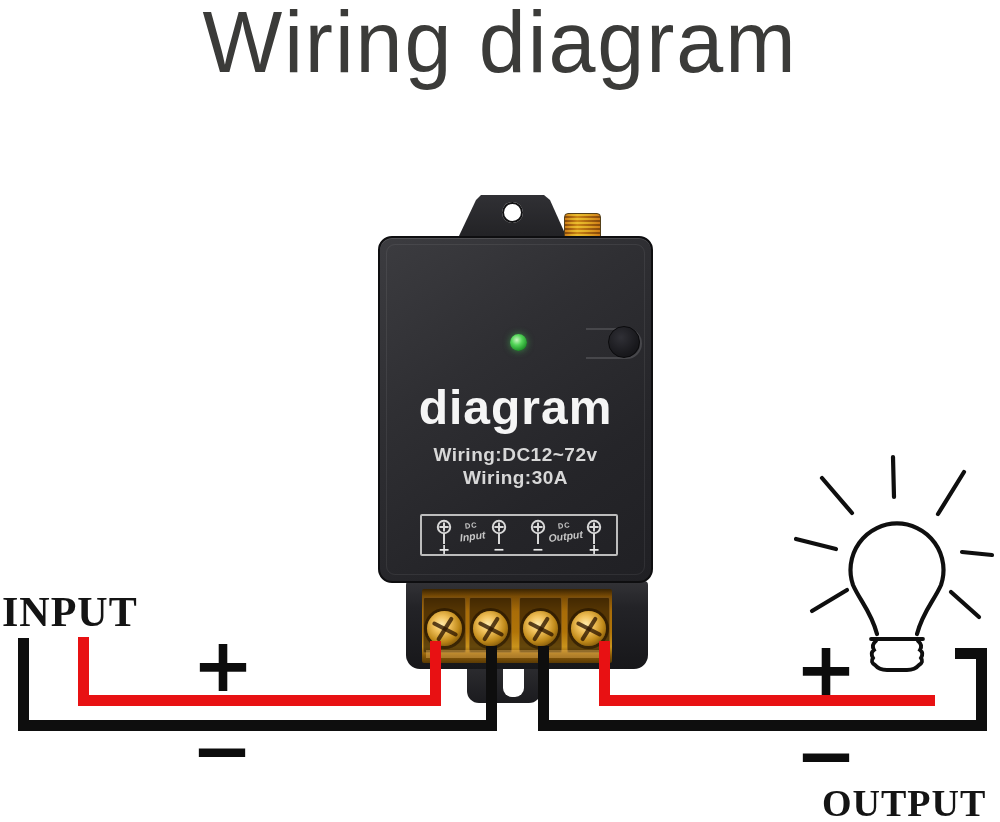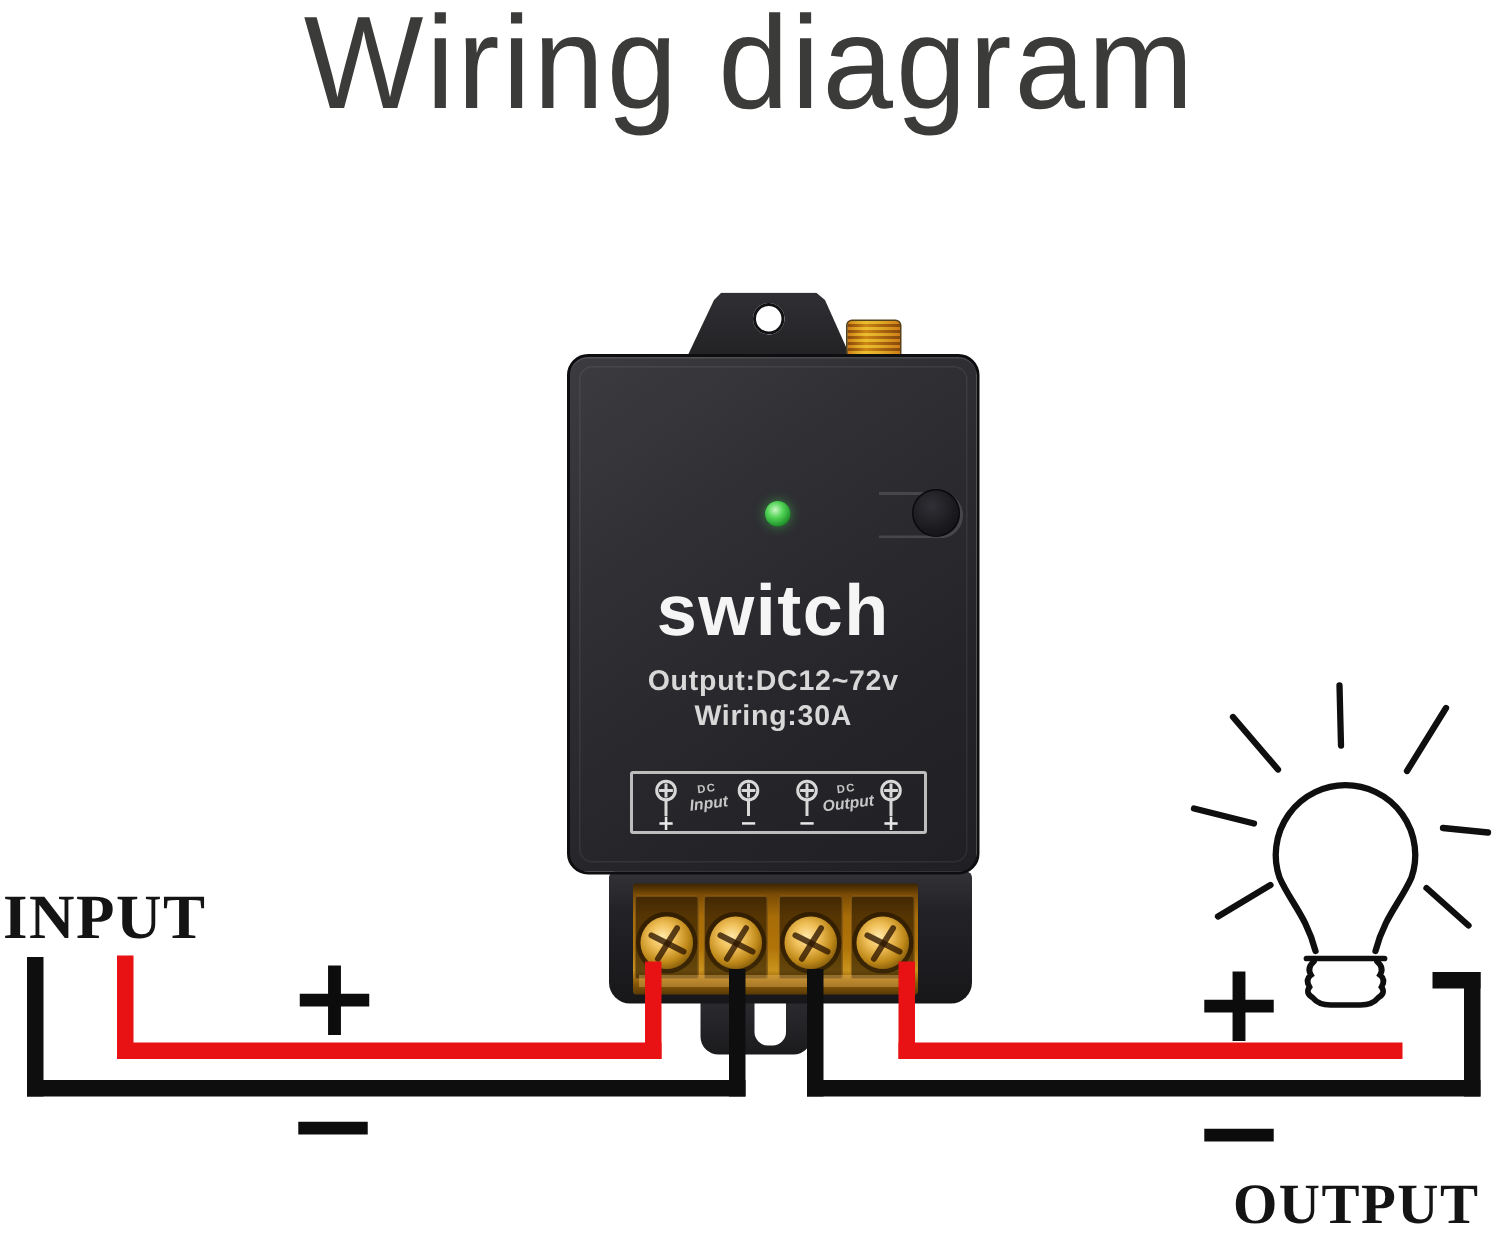--- a/index.html
+++ b/index.html
@@ -98,23 +98,23 @@
   <div class="abs serif-label" id="output-label">OUTPUT</div>
 
   <div class="abs" id="mount-tab">
     <div class="abs" id="mount-hole"></div>
   </div>
   <div class="abs" id="antenna"></div>
   <div class="abs" id="body"></div>
   <div class="abs" id="led"></div>
   <div class="abs" id="btn-outline"></div>
   <div class="abs" id="btn-circle"></div>
-  <div class="abs" id="device-name">switch</div>
+  <div class="abs" id="device-name">diagram</div>
   <div class="abs" id="device-specs">
-    <div>Output:DC12~72v</div>
+    <div>Wiring:DC12~72v</div>
     <div>Wiring:30A</div>
   </div>
 
   <div class="abs" id="panel">
     <div class="screw-sym" style="left:12px">
       <svg width="20" height="26" viewBox="0 0 20 26" fill="none" stroke="#d8d8d8" stroke-width="2">
         <circle cx="10" cy="8" r="6.2"></circle>
           <line x1="10" y1="3.4" x2="10" y2="12.6"></line>
         <line x1="5.4" y1="8" x2="14.6" y2="8"></line>
           <line x1="10" y1="14.4" x2="10" y2="25"></line>

